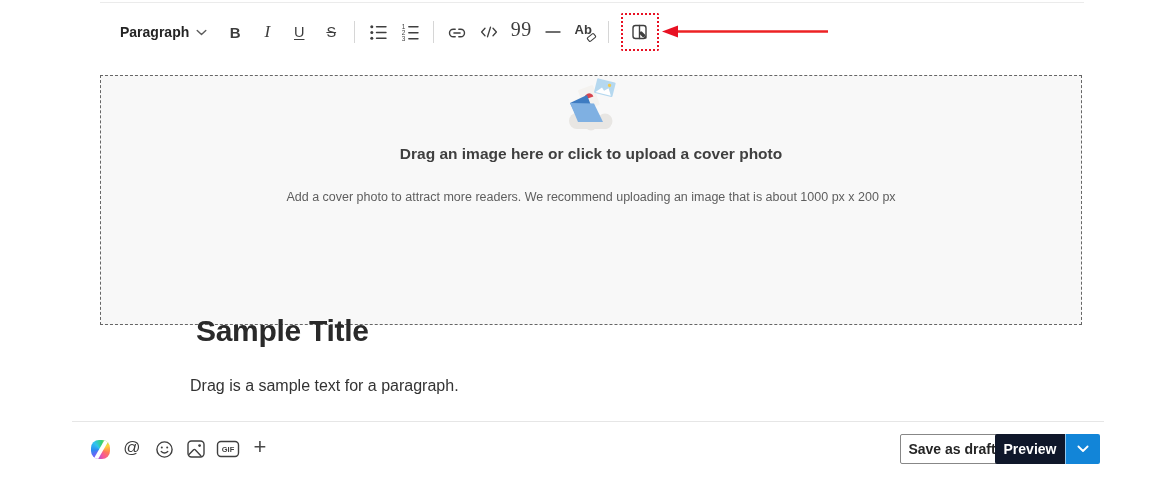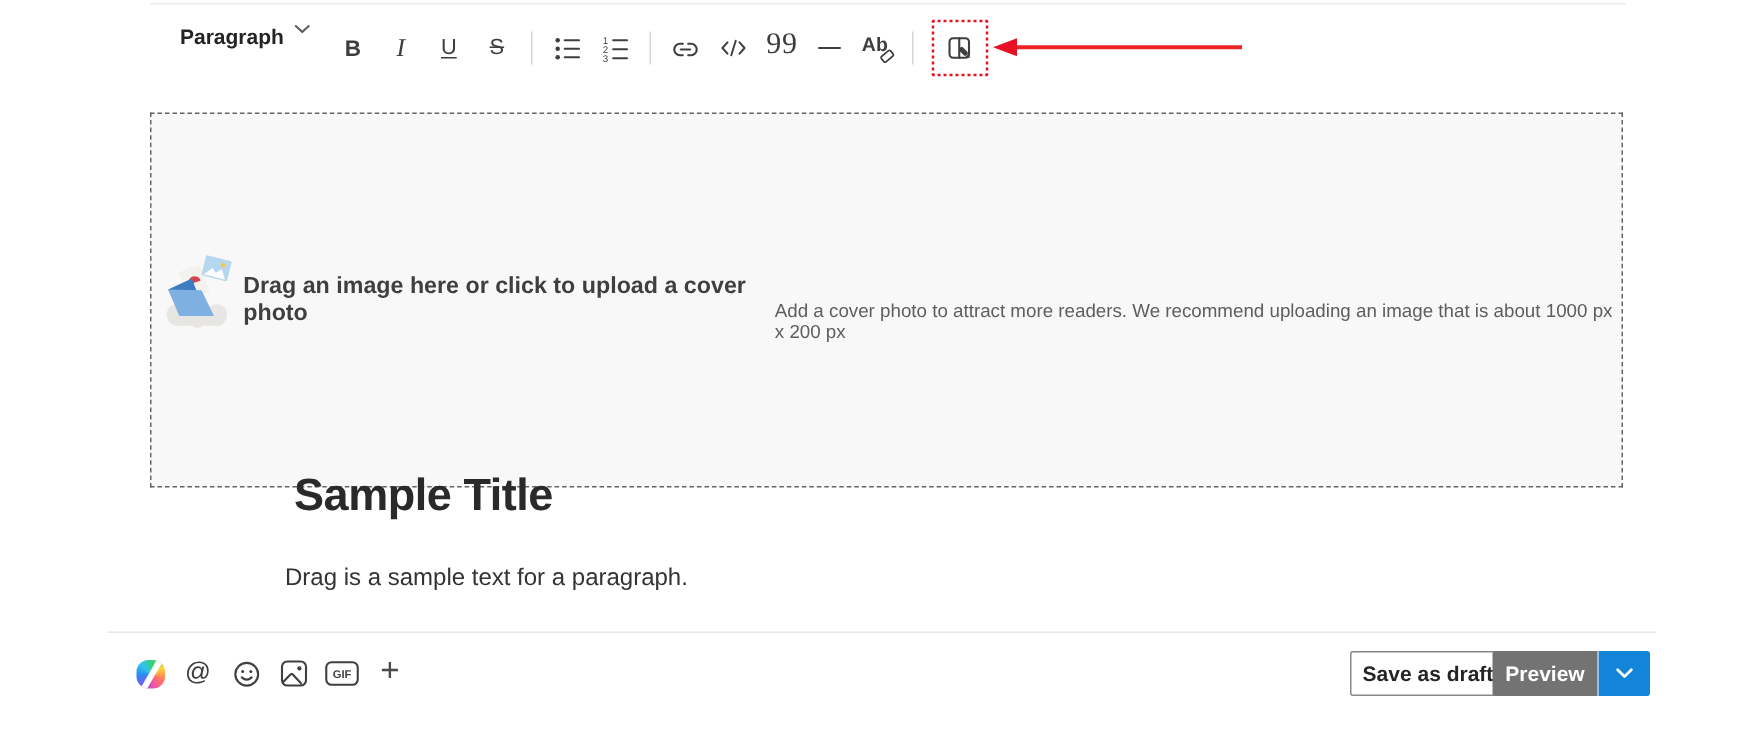--- a/index.html
+++ b/index.html
@@ -9,41 +9,41 @@
   }
   svg{display:block}
   .ico{stroke:#3f3f3f;fill:none;stroke-width:1.4;stroke-linecap:round;stroke-linejoin:round}
   .ico-fill{fill:#3f3f3f;stroke:none}
 
   
   .top-rule{position:absolute;left:100px;top:2px;width:984px;height:1px;background:#ebebeb}
 
   
   .toolbar{position:absolute;left:118px;top:13px;height:38px;display:flex;align-items:center}
-  .para-dd{display:flex;align-items:flex-start;height:32px;padding:0 12px 0 2px;cursor:pointer}
+  .para-dd{display:flex;align-items:center;height:32px;padding:0 12px 0 2px;cursor:pointer}
   .para-label{font-size:14px;font-weight:700;color:#242424;margin-right:7px}
   .tb-btn{width:32px;height:32px;display:flex;align-items:center;justify-content:center;color:#3d3d3d;cursor:pointer;border-radius:4px;position:relative}
   .tb-divider{width:1px;height:22px;background:#d6d6d6;margin:0 7px}
   .glyph-b{font-size:15px;font-weight:800}
   .glyph-i{font-family:"Liberation Serif",serif;font-style:italic;font-size:17px}
   .glyph-u{font-size:14.5px;text-decoration:underline;text-underline-offset:2px}
   .glyph-s{font-size:14.5px;text-decoration:line-through}
   .glyph-q{font-family:"Liberation Serif",serif;font-size:20px;font-weight:400;letter-spacing:.5px;line-height:1;padding-bottom:6px}
   .glyph-ab{font-size:13px;font-weight:600;line-height:1;transform:translate(-2px,-3px)}
   .eraser{position:absolute;right:4px;bottom:5px}
 
   .highlight-outline{border:2px dotted #e81123;padding:1px;margin-left:5px;border-radius:2px}
 
   .annotation-arrow{position:absolute;left:662px;top:23px;pointer-events:none}
 
   
   .dropzone{
     position:absolute;left:100px;top:75px;width:982px;height:250px;
     background:#f8f8f8;border:1px dashed #666666;box-sizing:border-box;
-    display:flex;flex-direction:row;align-items:center;justify-content:flex-start;cursor:pointer;
+    display:flex;flex-direction:column;align-items:center;justify-content:flex-start;cursor:pointer;
   }
   .dz-illustration{margin-bottom:13px}
   .dz-heading{font-size:15.5px;font-weight:700;color:#3f3f3f}
   .dz-subtext{font-size:12.5px;color:#5e5e5e;margin-top:27px}
 
   
   .post-title{position:absolute;left:196px;top:314px;font-size:30px;font-weight:700;color:#2a2a2a;letter-spacing:-.3px;cursor:text}
   .post-body{position:absolute;left:190px;top:377px;font-size:16px;color:#333333;cursor:text}
 
   
@@ -56,21 +56,21 @@
     background:conic-gradient(from 215deg,#7a5af8,#2a8cf0,#30c5f0,#35d073,#ffd43d,#ff7a59,#f553a0,#7a5af8)}
   .copilot-logo::after{content:"";position:absolute;left:8.5px;top:-3px;width:3.5px;height:26px;background:#fff;transform:rotate(30deg)}
 
   .save-draft-btn{
     position:absolute;left:900px;top:434px;width:104px;height:30px;box-sizing:border-box;
     background:#fff;border:1px solid #878787;border-radius:2px;
     font-size:14px;font-weight:600;color:#252525;display:flex;align-items:center;justify-content:center;cursor:pointer;
   }
   .preview-group{position:absolute;left:995px;top:434px;height:30px;display:flex}
   .preview-main{
-    width:70px;background:#737373;color:#fff;font-size:14px;font-weight:600;
+    width:70px;background:#0f172a;color:#fff;font-size:14px;font-weight:600;
     border-radius:2px 0 0 2px;display:flex;align-items:center;justify-content:center;cursor:pointer;
   }
   .preview-chevron{
     width:34px;background:#1285d8;border-left:1px solid rgba(255,255,255,.55);
     border-radius:0 2px 2px 0;display:flex;align-items:center;justify-content:center;cursor:pointer;
   }
 </style>
 </head>
 <body>
 

